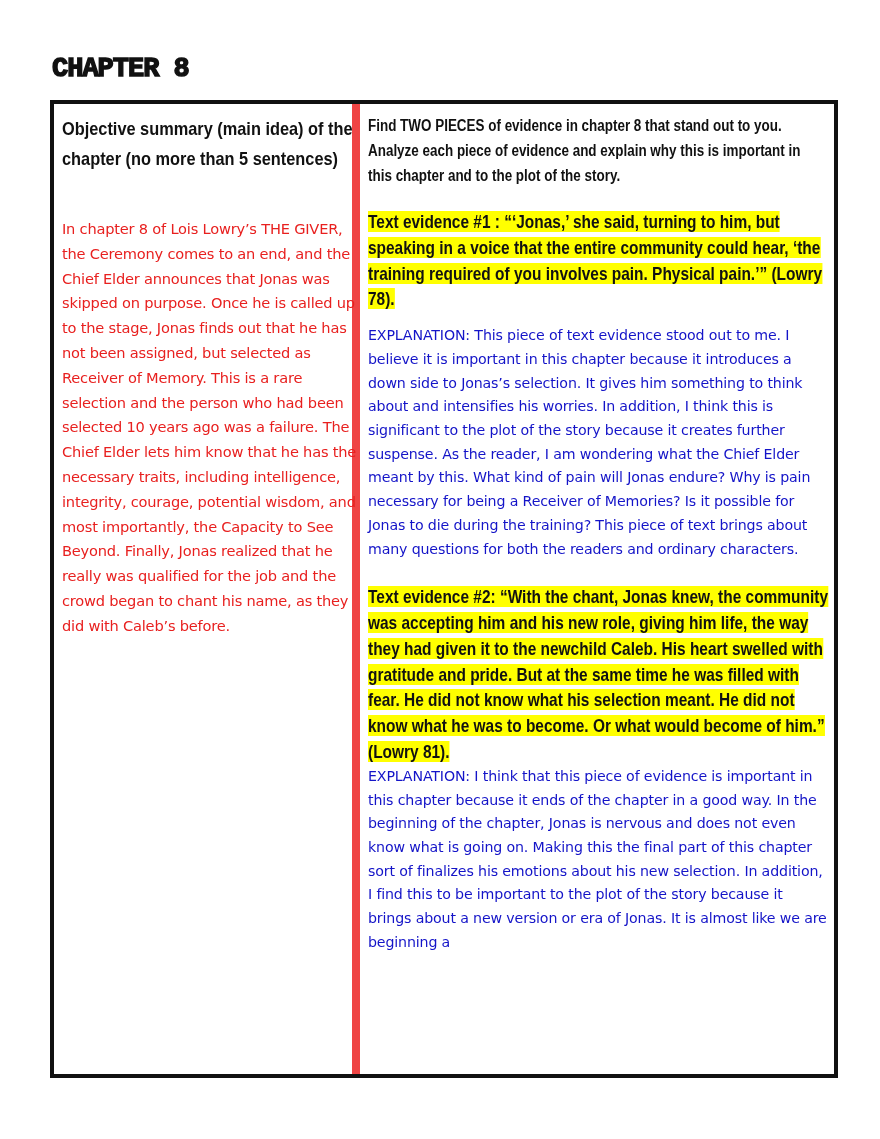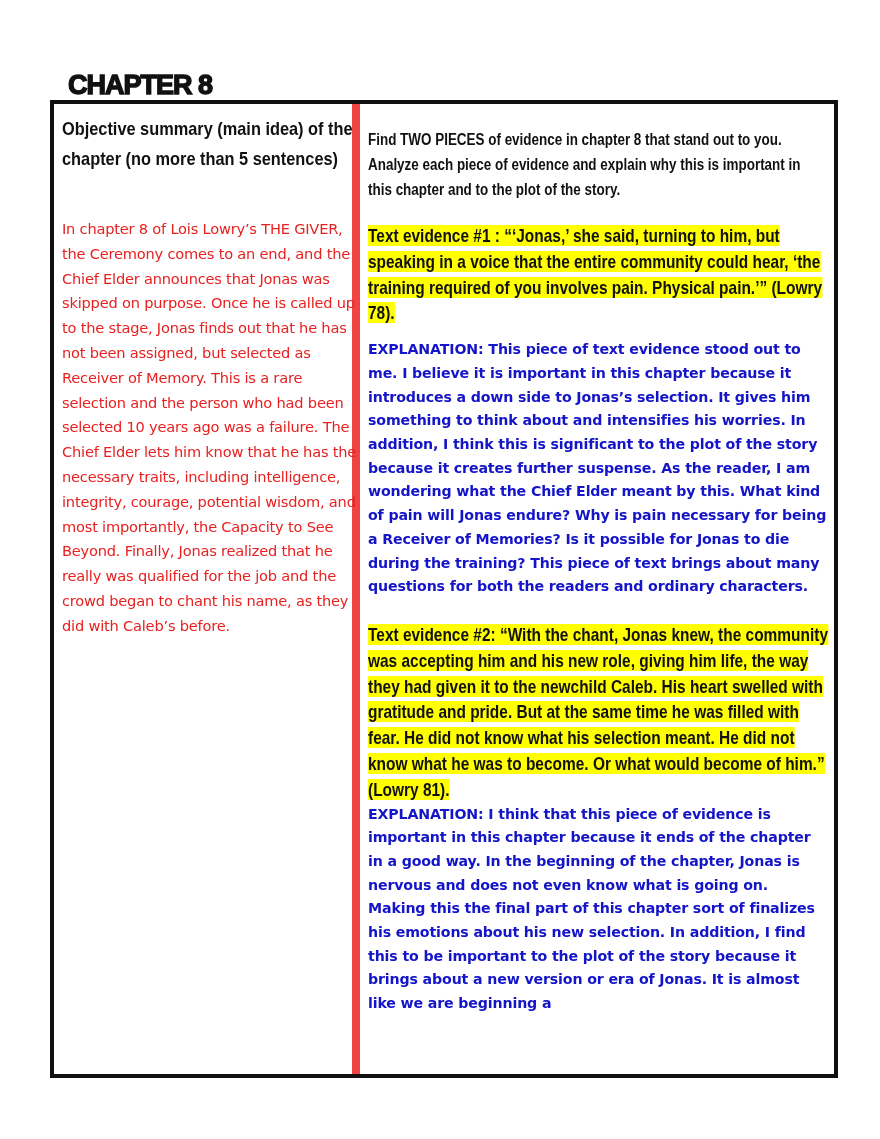--- a/index.html
+++ b/index.html
@@ -10,27 +10,27 @@
     body {
       width: 880px;
       height: 1139px;
       position: relative;
       overflow: hidden;
     }
     .page-title {
       position: absolute;
       left: 52px;
       top: 52px;
-      font-family: Liberation Sans, sans-serif;
+      font-family: Liberation Mono, monospace;
       font-weight: 900;
       font-size: 27px;
       letter-spacing: -1px;
       color: #111111;
       -webkit-text-stroke: 1.4px #111111;
-      margin: 16px;
+      margin: 0;
       line-height: 34px;
     }
     .worksheet-table {
       position: absolute;
       left: 50px;
       top: 100px;
       width: 788px;
       height: 978px;
       box-sizing: border-box;
       border: 4px solid #111111;
@@ -38,21 +38,21 @@
     }
     .col-left {
       width: 306px;
       box-sizing: border-box;
       border-right: 8px solid #ef4444;
       padding: 10px 6px 0 8px;
     }
     .col-right {
       flex: 1;
       box-sizing: border-box;
-      padding: 23px 8px 0 8px;
+      padding: 9px 8px 0 8px;
       overflow: hidden;
     }
     .prompt-left {
       font-family: "Liberation Sans Narrow", "Liberation Sans", sans-serif;
       font-weight: bold;
       font-size: 19px;
       line-height: 30px;
       color: #111111;
       transform: scaleX(0.86);
       transform-origin: left top;
@@ -90,21 +90,21 @@
       transform-origin: left top;
       width: 552px;
     }
     .evidence-block .hl {
       background: #ffff00;
       box-decoration-break: clone;
       -webkit-box-decoration-break: clone;
     }
     .explanation-block {
       font-family: "DejaVu Sans", sans-serif;
-      font-weight: bold;
+      font-weight: normal;
       font-size: 14.2px;
       line-height: 23.7px;
       color: #1414c8;
       letter-spacing: -0.15px;
       width: 462px;
     }
     .explanation-1 { margin-top: 12px; }
     .evidence-2 { margin-top: 23px; }
     .explanation-2 { margin-top: 0; }
   </style>

